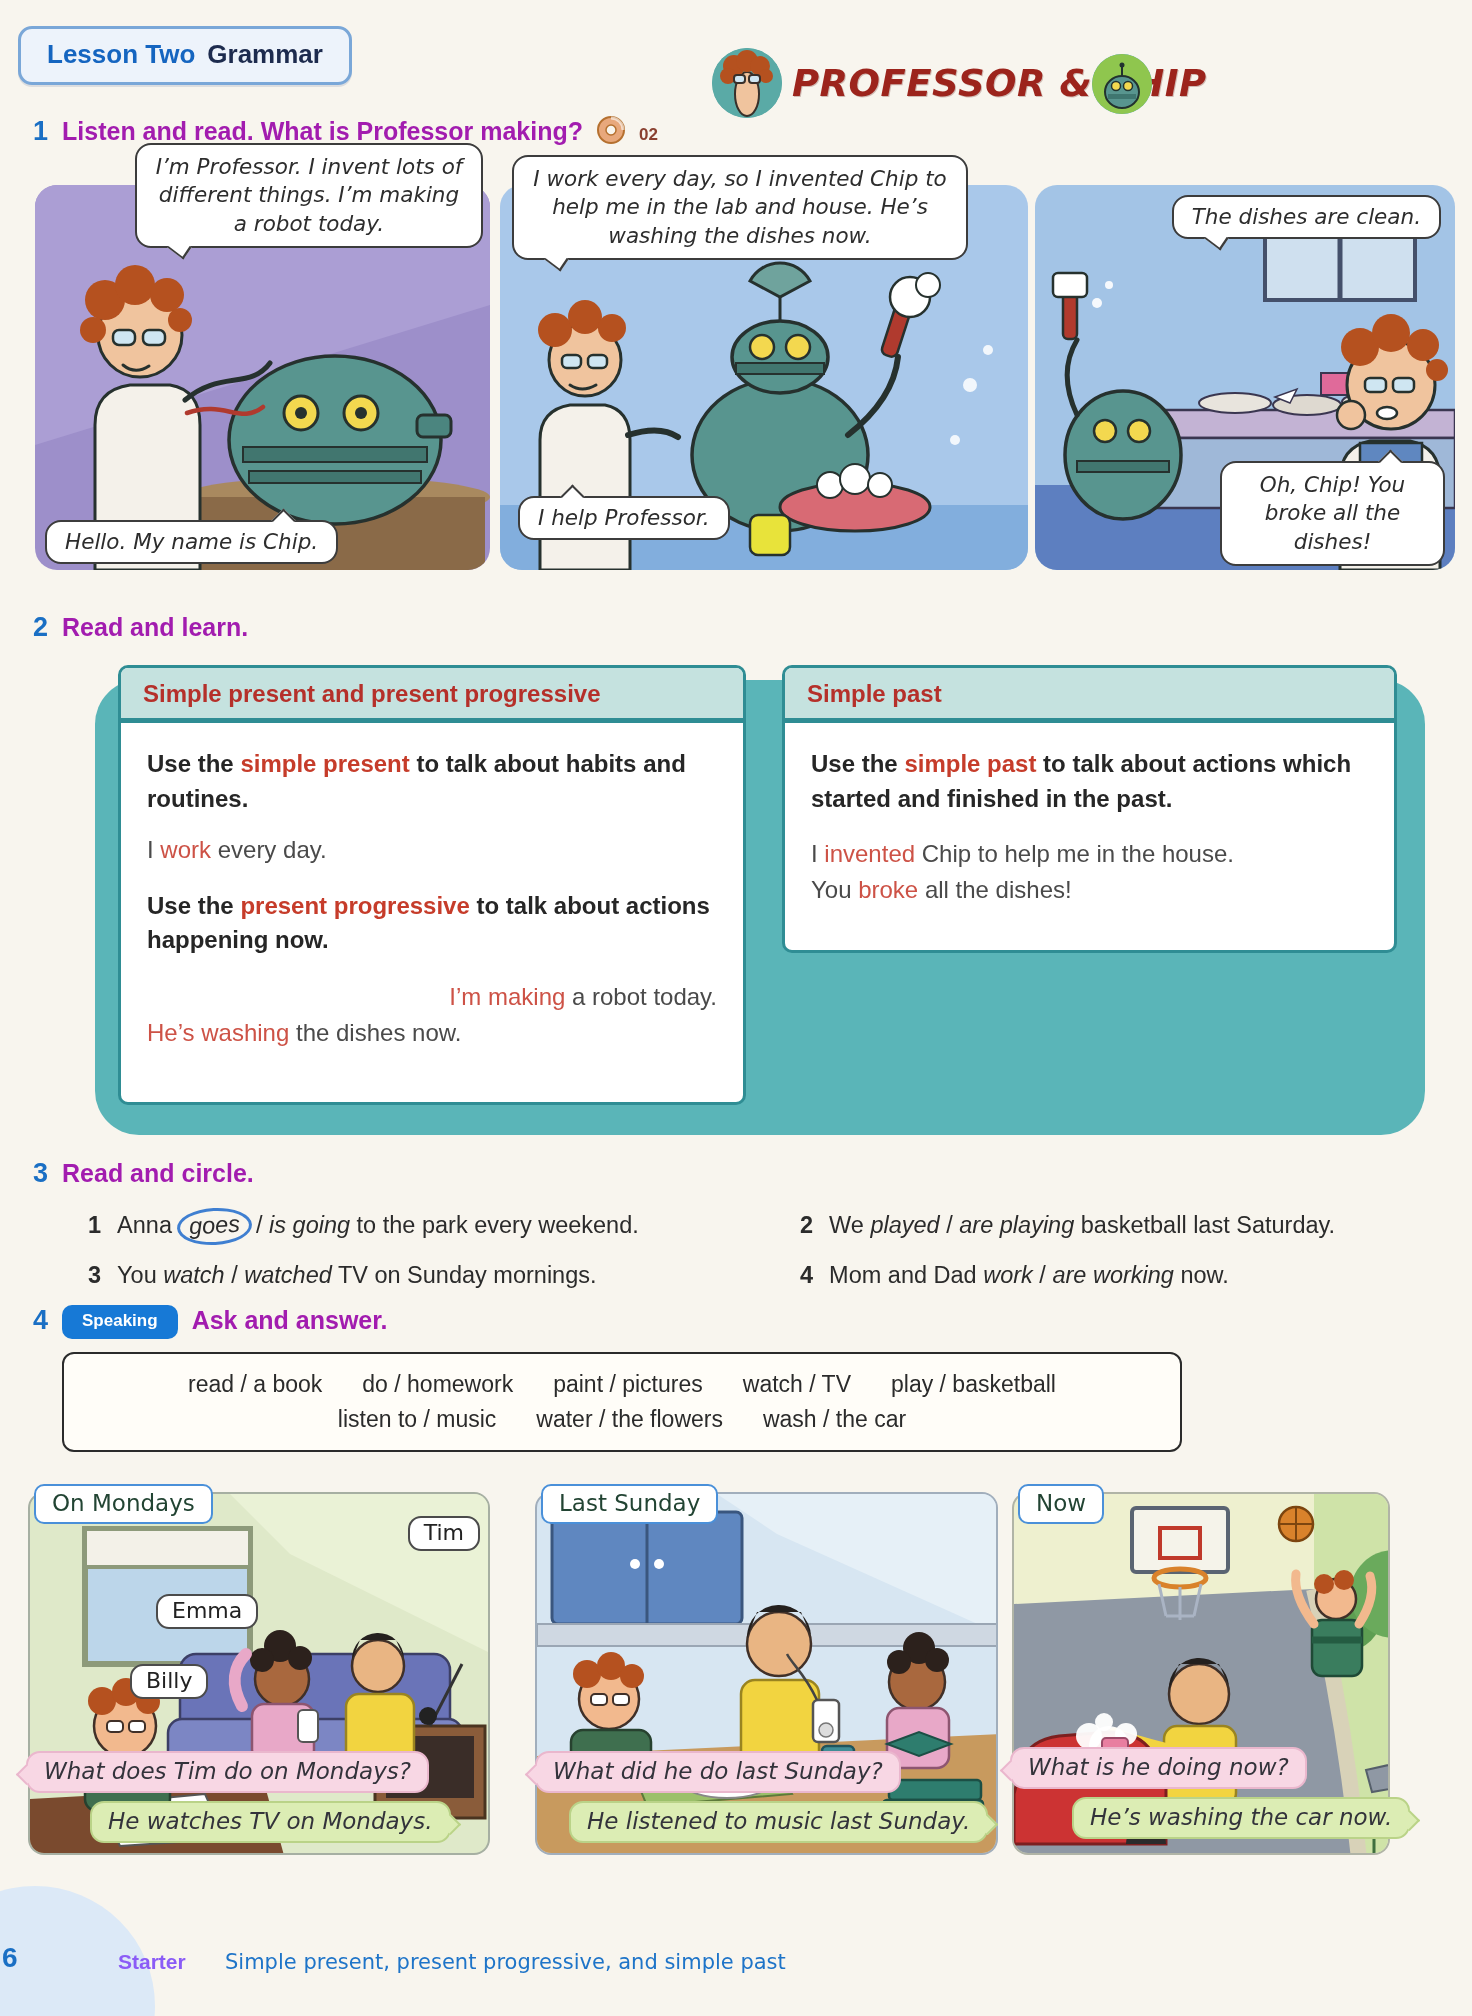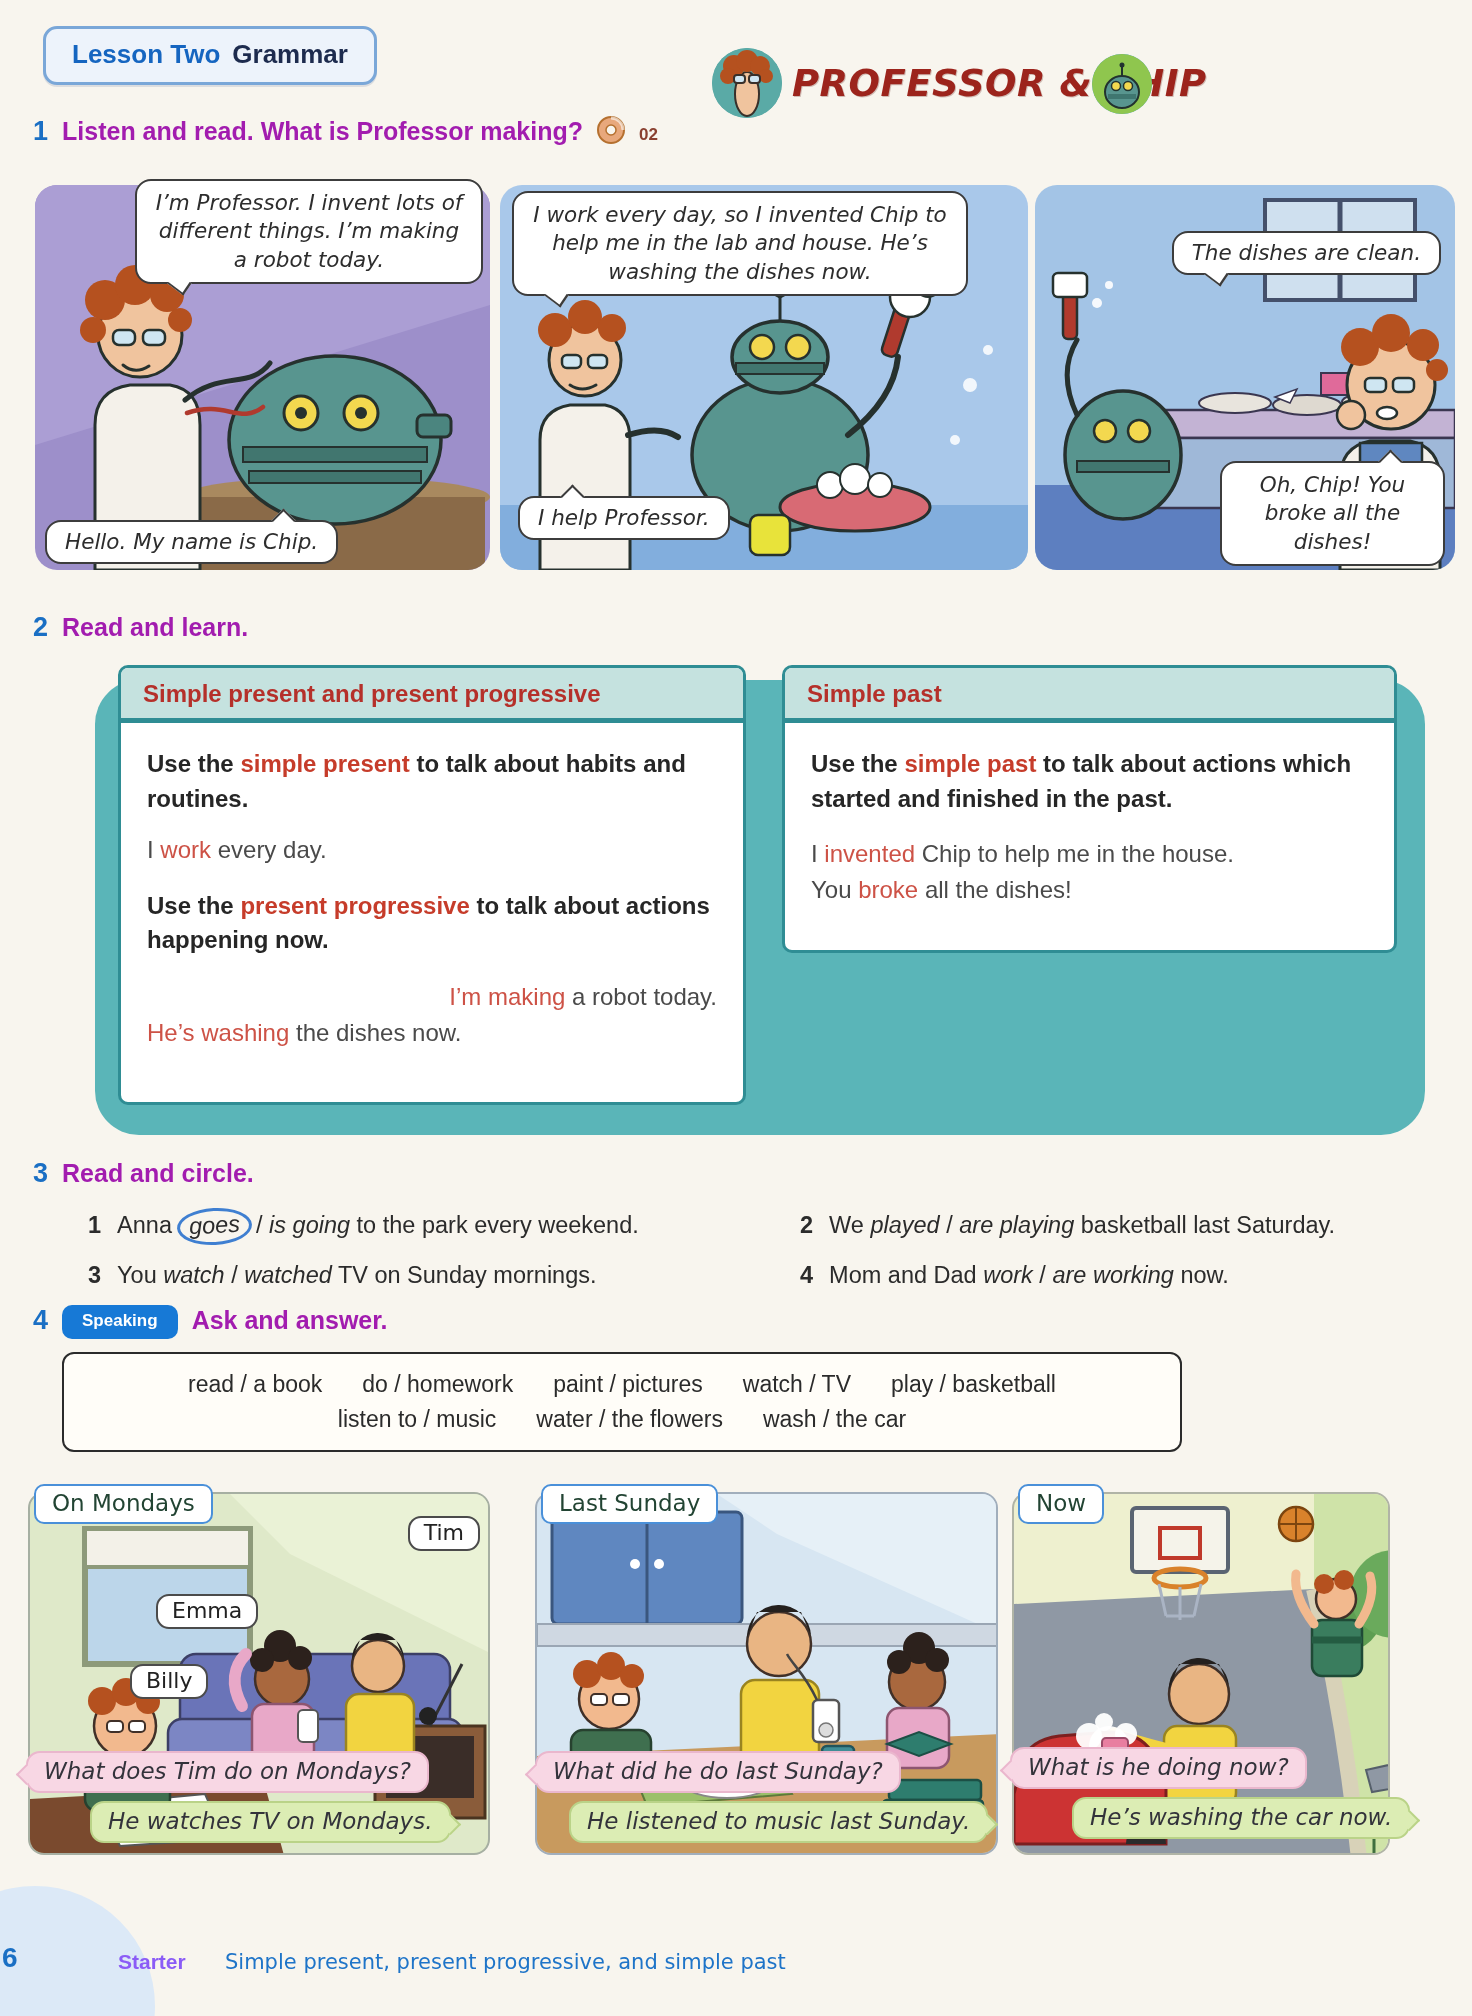--- a/index.html
+++ b/index.html
@@ -8,21 +8,21 @@
     position:relative; width:1472px; height:2016px;
     background:#f8f5ee; overflow:hidden;
     font-family:"Liberation Sans", sans-serif; color:#2b2b33;
   }
 
   
   .lesson-tab {
     position:absolute; left:18px; top:26px;
     display:flex; gap:12px; align-items:center;
     background:#edf3fb; border:3px solid #7aa7d8; border-radius:14px;
-    padding:10px 26px 12px 26px; box-shadow:0 2px 0 rgba(60,90,140,.15);margin-left:25px;
+    padding:10px 26px 12px 26px; box-shadow:0 2px 0 rgba(60,90,140,.15);
   }
   .lesson-tab .lesson { font-weight:bold; font-size:26px; color:#1565c0; }
   .lesson-tab .subject { font-weight:bold; font-size:26px; color:#1d2b4e; }
 
   .brand { position:absolute; left:700px; top:40px; height:90px; }
   .avatar { position:absolute; border-radius:50%; background:#5aaaa6; overflow:hidden; }
   .avatar.prof { left:12px; top:8px; width:70px; height:70px; }
   .avatar.chip { left:392px; top:14px; width:60px; height:60px; }
   .brand-title {
     position:absolute; left:92px; top:22px; width:300px;
@@ -43,21 +43,21 @@
   .panel .scene { position:absolute; inset:0; border-radius:22px; overflow:hidden; }
   .panel svg { position:absolute; inset:0; }
   #panel1 { left:35px;  width:455px; } #panel1 .scene { background:#9d8fca; }
   #panel2 { left:500px; width:528px; } #panel2 .scene { background:#a9c8ea; }
   #panel3 { left:1035px; width:420px; } #panel3 .scene { background:#a3c4e6; }
 
   .cbubble {
     position:absolute; z-index:5; background:#fff;
     border:2.5px solid #3c3c3c; border-radius:16px; padding:8px 16px;
     font-family:"DejaVu Sans", sans-serif; font-style:italic;
-    font-size:21.5px; line-height:1.32; color:#2d2d2d; text-align:center;margin-top:36px;
+    font-size:21.5px; line-height:1.32; color:#2d2d2d; text-align:center;
   }
   .cbubble::after {
     content:''; position:absolute; width:15px; height:15px; background:#fff;
   }
   .tail-bl::after { bottom:-9.5px; left:34px;  border-right:2.5px solid #3c3c3c; border-bottom:2.5px solid #3c3c3c; transform:skewX(18deg) rotate(45deg); }
   .tail-tr::after { top:-9.5px; right:44px;    border-left:2.5px solid #3c3c3c;  border-top:2.5px solid #3c3c3c;  transform:rotate(45deg); }
   .tail-tl::after { top:-9.5px; left:44px;     border-left:2.5px solid #3c3c3c;  border-top:2.5px solid #3c3c3c;  transform:rotate(45deg); }
 
   
   .teal-wrap { position:absolute; left:95px; top:680px; width:1330px; height:455px;

